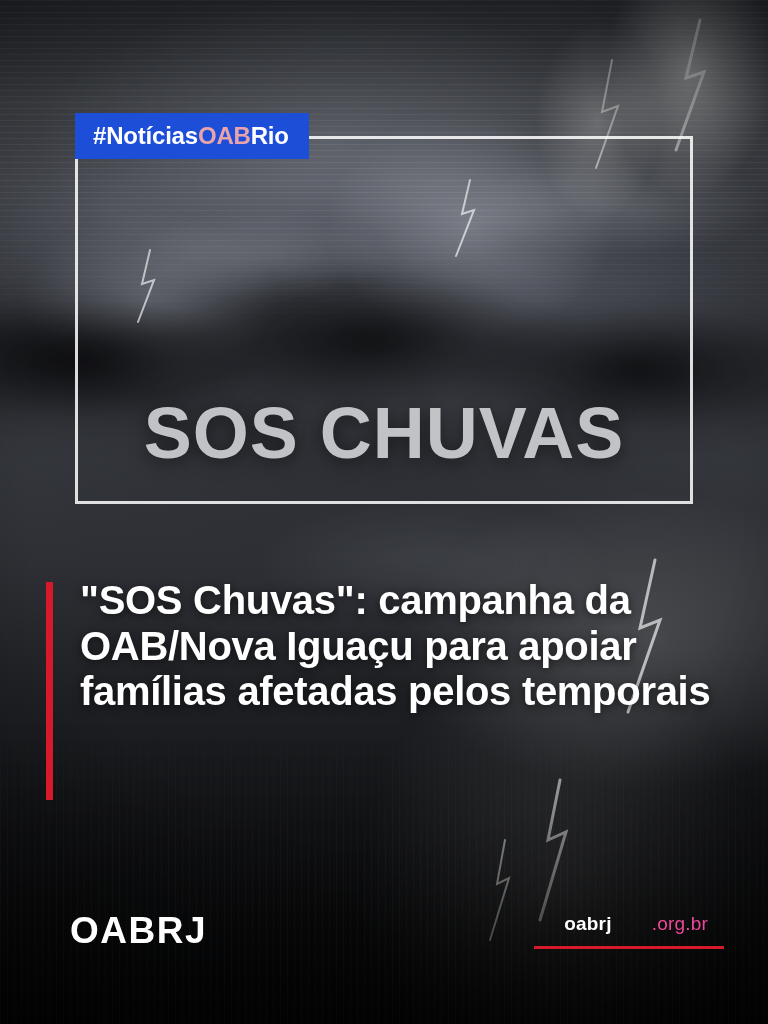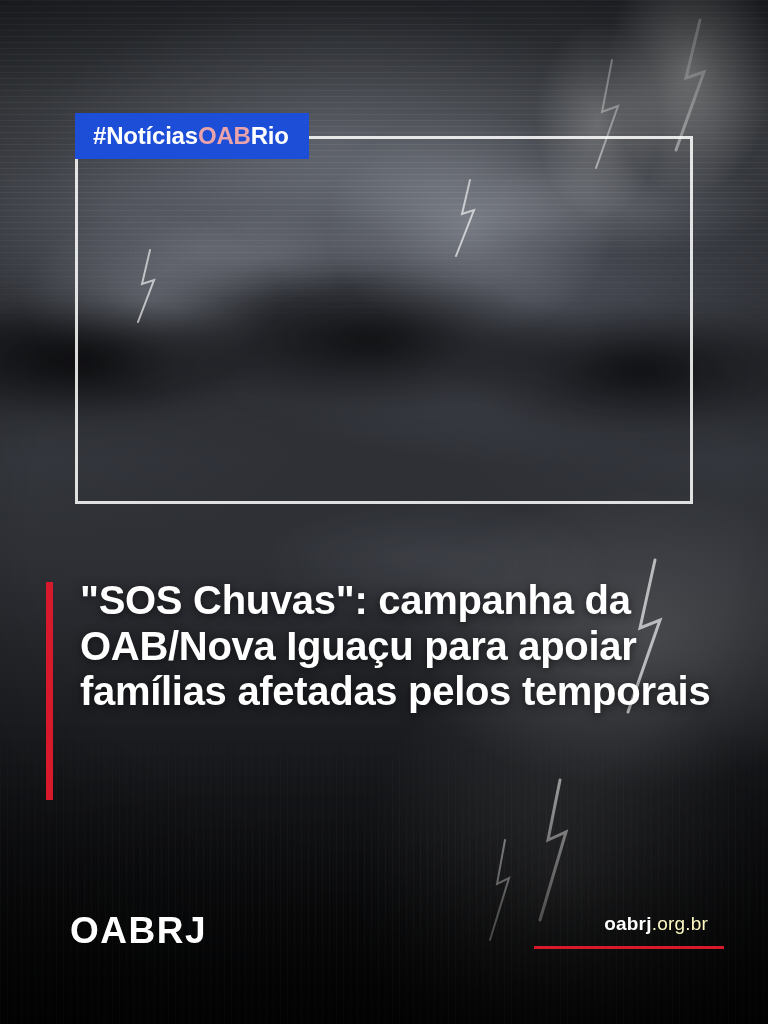--- a/index.html
+++ b/index.html
@@ -143,21 +143,21 @@
   .logo {
     position:absolute; left:70px; top:910px;
     font-size:37px; font-weight:700; letter-spacing:1.5px; color:#ffffff;
     z-index:6;
   }
   .site {
     position:absolute; right:60px; top:913px;
     font-size:19px; color:#ffffff; letter-spacing:0.2px; z-index:6;
   }
   .site b { font-weight:700; }
-  .site span { color:#fef9c3; font-weight:400; }
+  .site span { color:#ec4899; font-weight:400;padding-left:40px; }
   .site-underline {
     position:absolute; right:44px; top:946px; width:190px; height:3px;
     background:#d6192b; z-index:6;
   }
 </style>
 </head>
 <body>
 
 <div id="poster">
 
@@ -175,20 +175,21 @@
       <path d="M560 780 L548 840 L566 832 L540 920" stroke-width="3"></path>
       <path d="M505 840 L497 884 L509 878 L490 940" stroke-width="2"></path>
     </g>
   </svg>
 
   <div class="lines-top"></div>
   <div class="lines-bottom"></div>
   <div class="vignette"></div>
 
   <div class="frame"></div>
+  <div class="sos">SOS CHUVAS</div>
 
   <div class="badge">
     <div class="badge-text"><span>#Notícias</span><span class="dim">OAB</span><span>Rio</span></div>
   </div>
 
   <div class="headline-wrap">
     <div class="headline-bar"></div>
     <div class="headline">"SOS Chuvas": campanha da OAB/Nova Iguaçu para apoiar famílias afetadas pelos temporais</div>
   </div>
 

